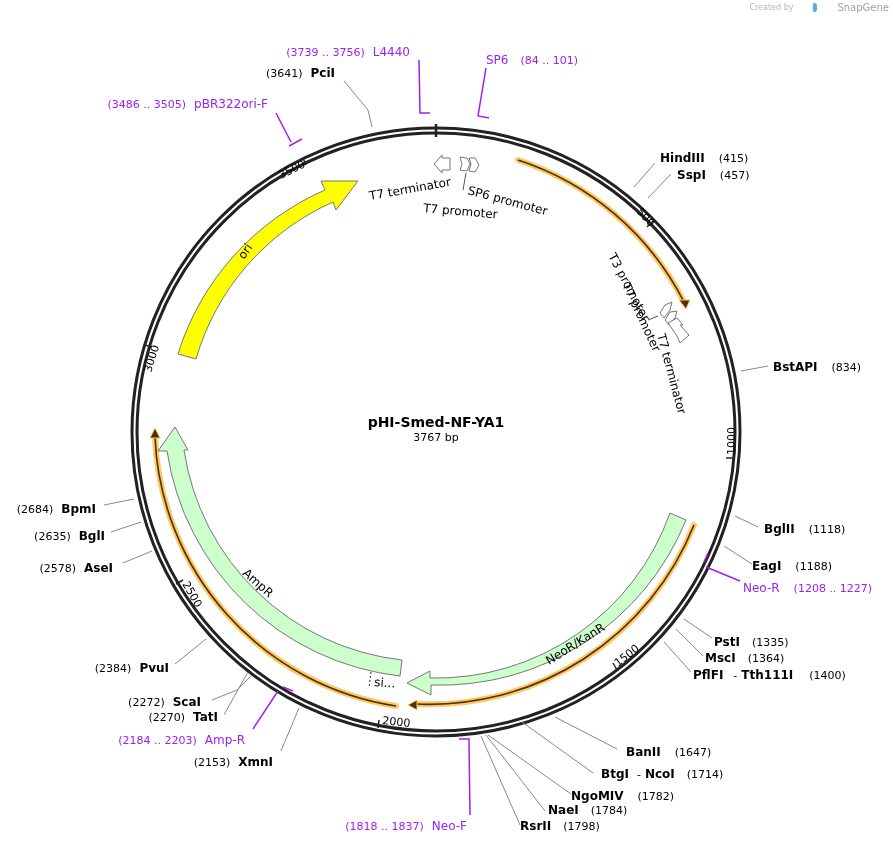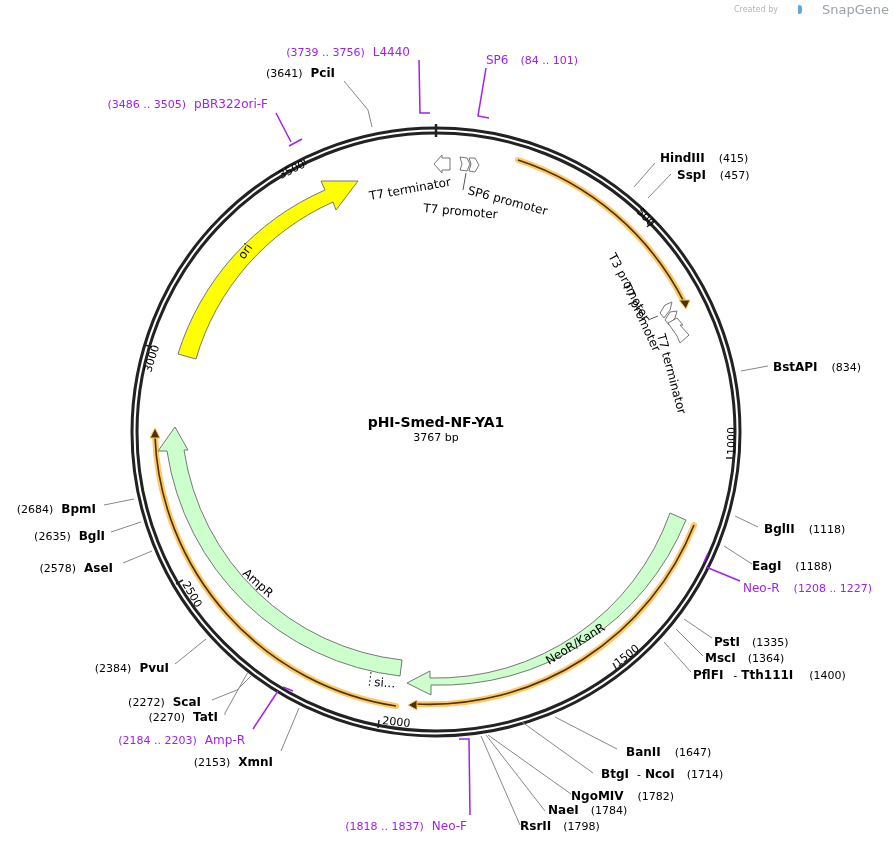--- a/index.html
+++ b/index.html
@@ -1,19 +1,19 @@
 <!DOCTYPE html>
 <html><head>
 <meta charset="utf-8">
 <style>
   html, body { margin:0; padding:0; background:#ffffff; }
   body { width:893px; height:844px; position:relative; overflow:hidden; font-family:"DejaVu Sans", sans-serif; }
   #map { position:absolute; left:0; top:0; width:893px; height:844px; }
   .credit { position:absolute; right:4px; top:2px; font-size:8px; color:#b5b5b5; font-family:"DejaVu Sans", sans-serif; display:flex; align-items:center; gap:20px; }
-  .credit .brand { color:#9aa3ad; font-size:13px; }
+  .credit .brand { color:#9aa3ad; font-size:10px; }
   .credit .logo { display:inline-block; width:4px; height:9px; background:#5aa9e6; border-radius:1px 3px 3px 1px; }
   svg text { font-family:"DejaVu Sans", sans-serif; }
   .enz-name { font-weight:bold; font-size:12px; fill:#000; }
   .enz-pos { font-size:11px; fill:#000; }
   .primer { font-size:12px; fill:#a020f0; }
   .primer-pos { font-size:11px; fill:#a020f0; }
   .tick-label { font-size:11px; fill:#000; }
   .feat-label { font-size:12px; fill:#000; }
   .title { font-weight:bold; font-size:14px; fill:#000; }
   .sub { font-size:11px; fill:#000; }

